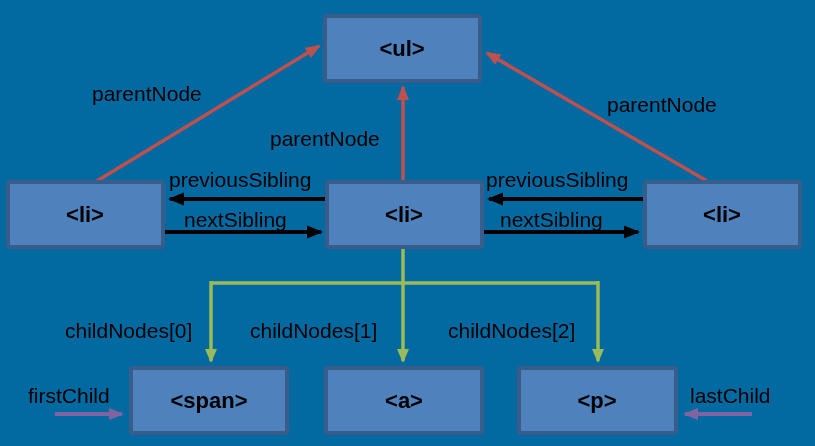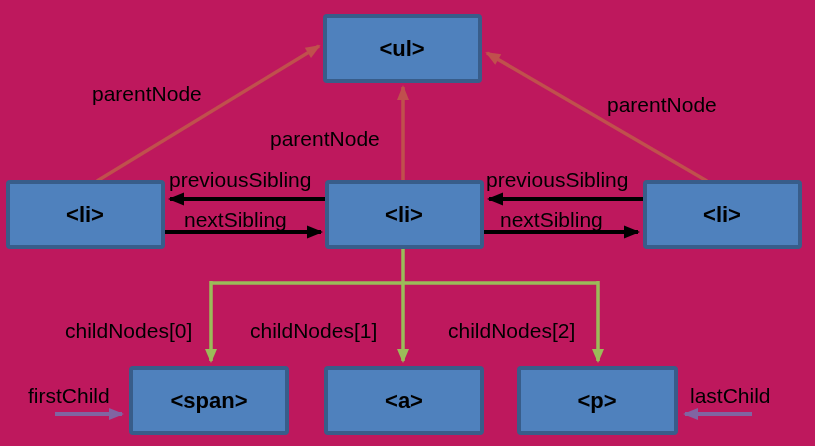--- a/index.html
+++ b/index.html
@@ -1,20 +1,20 @@
 <!DOCTYPE html>
 <html><head>
 <meta charset="utf-8">
 <style>
   html, body { margin: 0; padding: 0; background: #ffffff; }
   .canvas {
     position: relative;
     width: 815px;
     height: 446px;
-    background: #be185d;
+    background: #0369a1;
     overflow: hidden;
     font-family: "Liberation Sans", sans-serif;
   }
   svg { display: block; }
   .node-rect { fill: #4f81bd; stroke: #385d8a; stroke-width: 4px; }
   .node-label {
     font-family: "Liberation Sans", sans-serif;
     font-size: 22px;
     font-weight: bold;
     fill: #000000;

